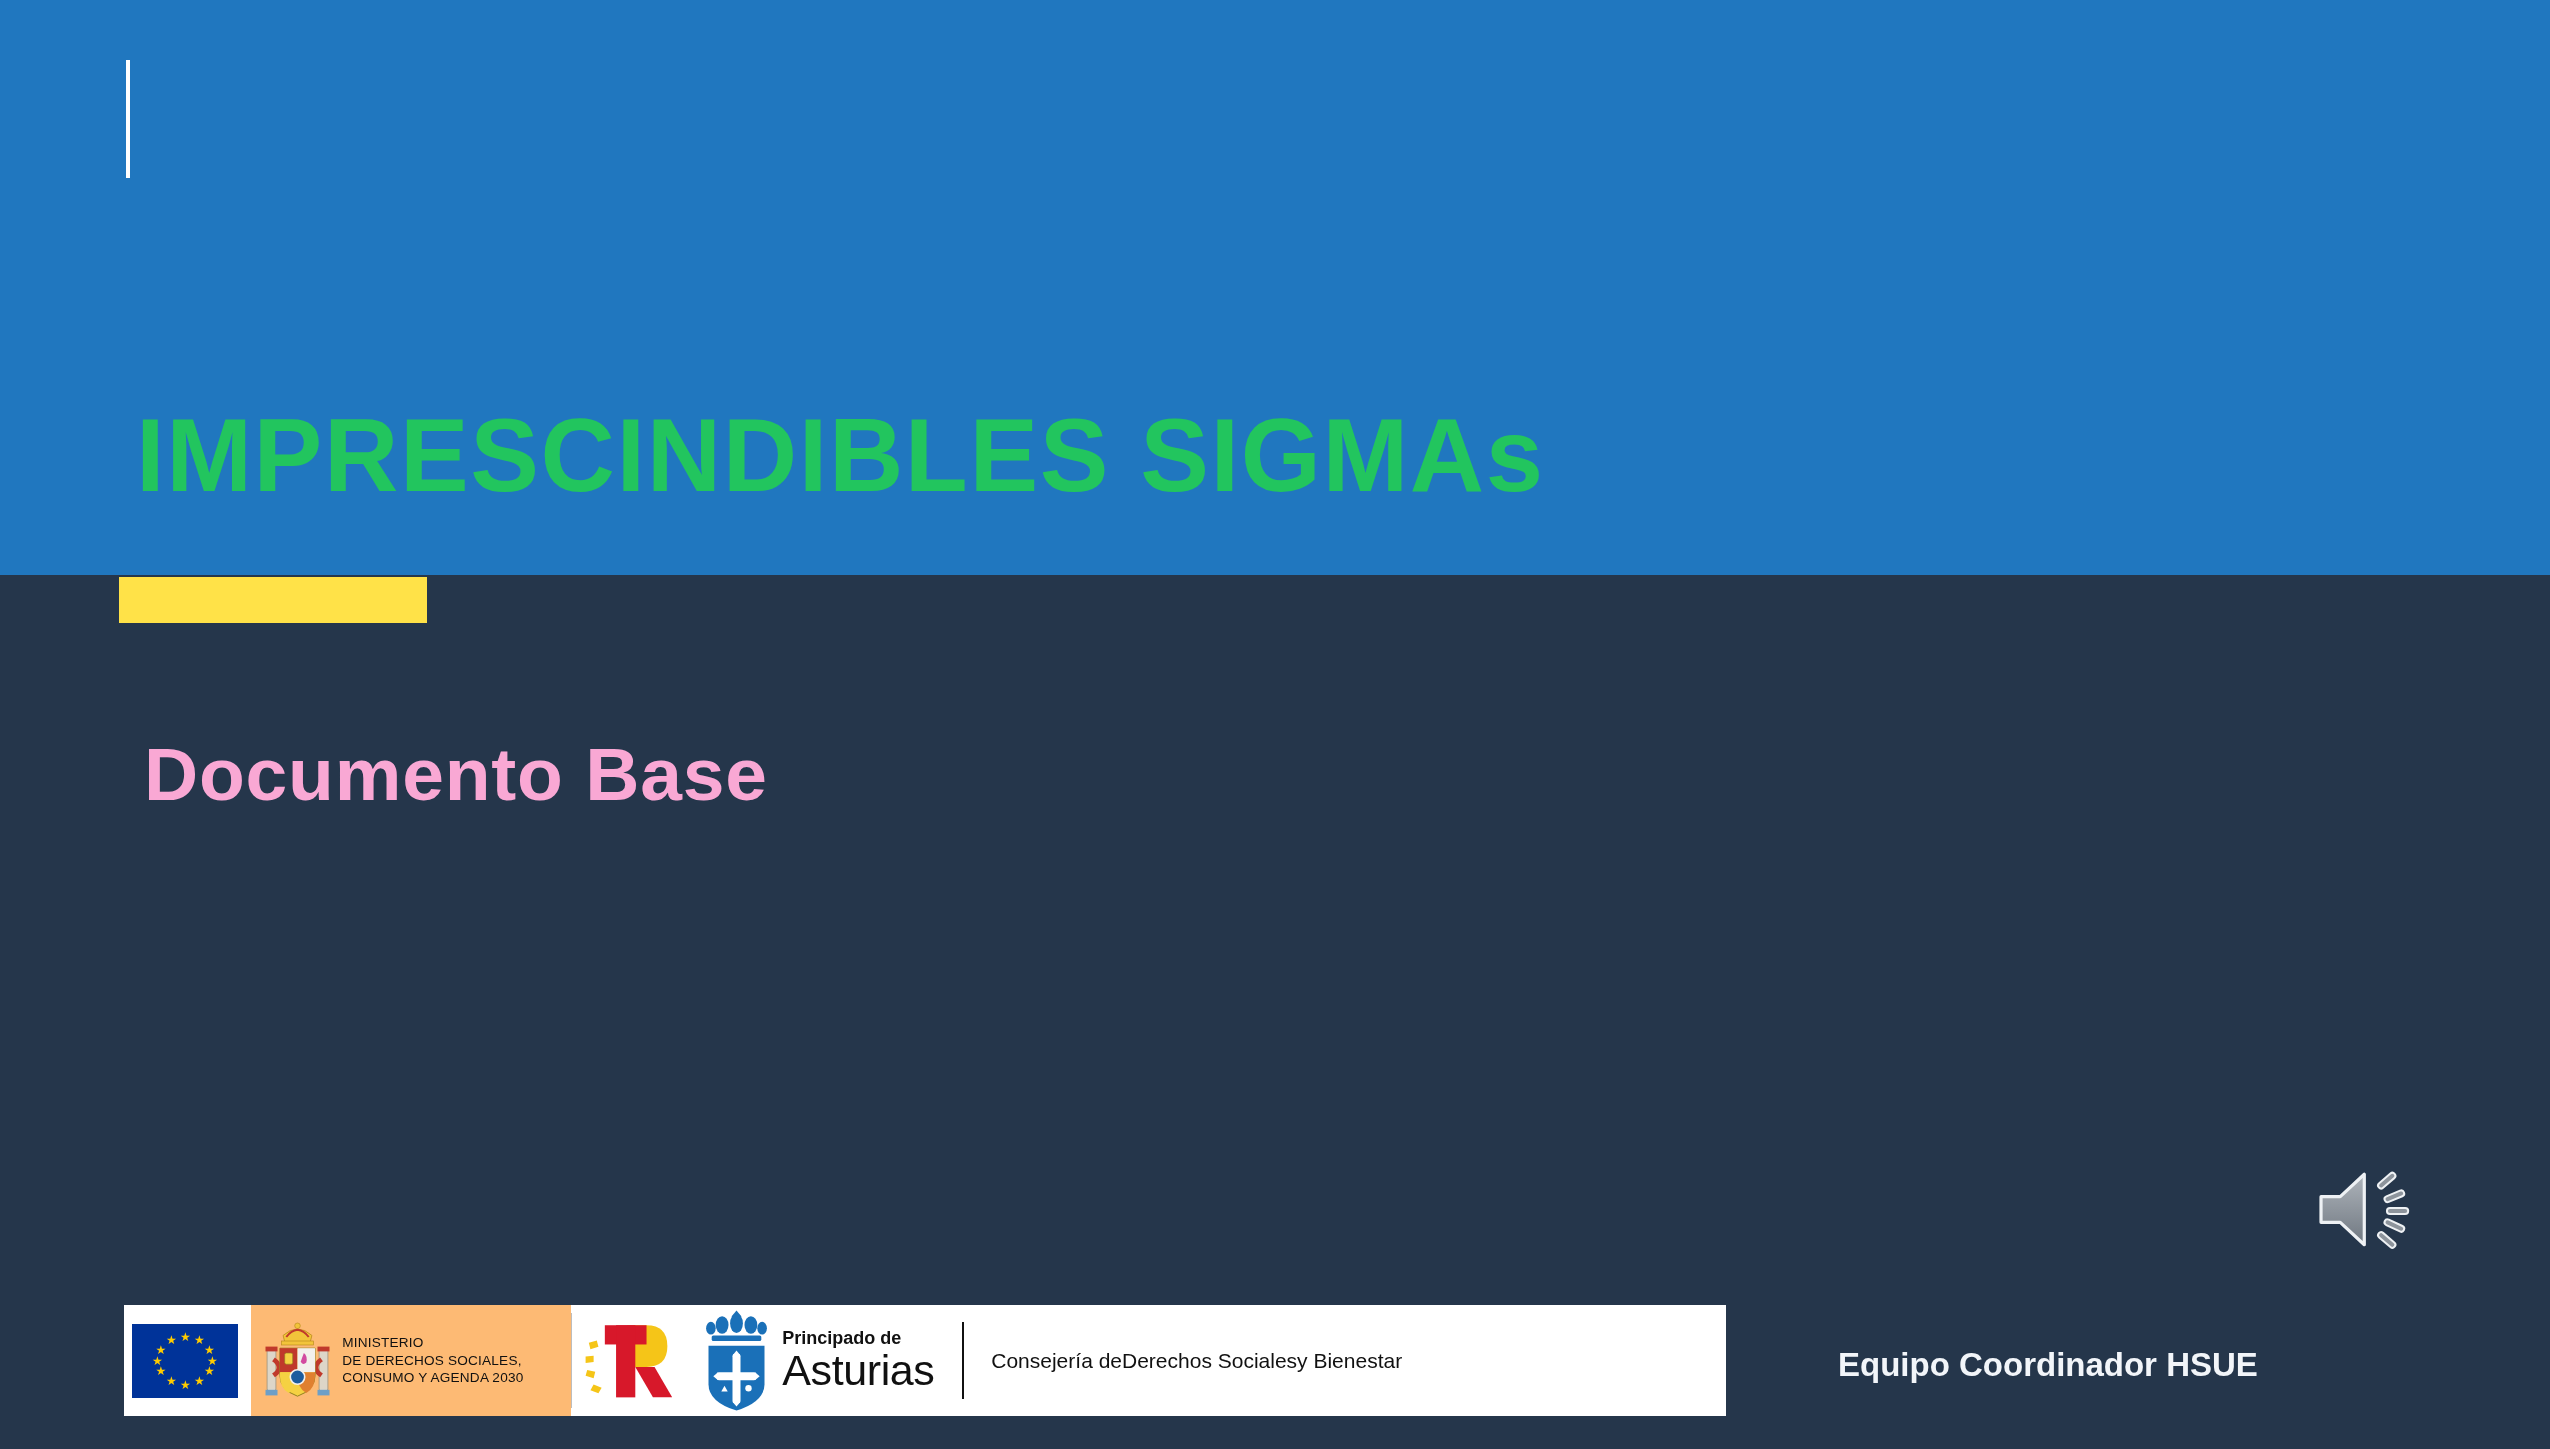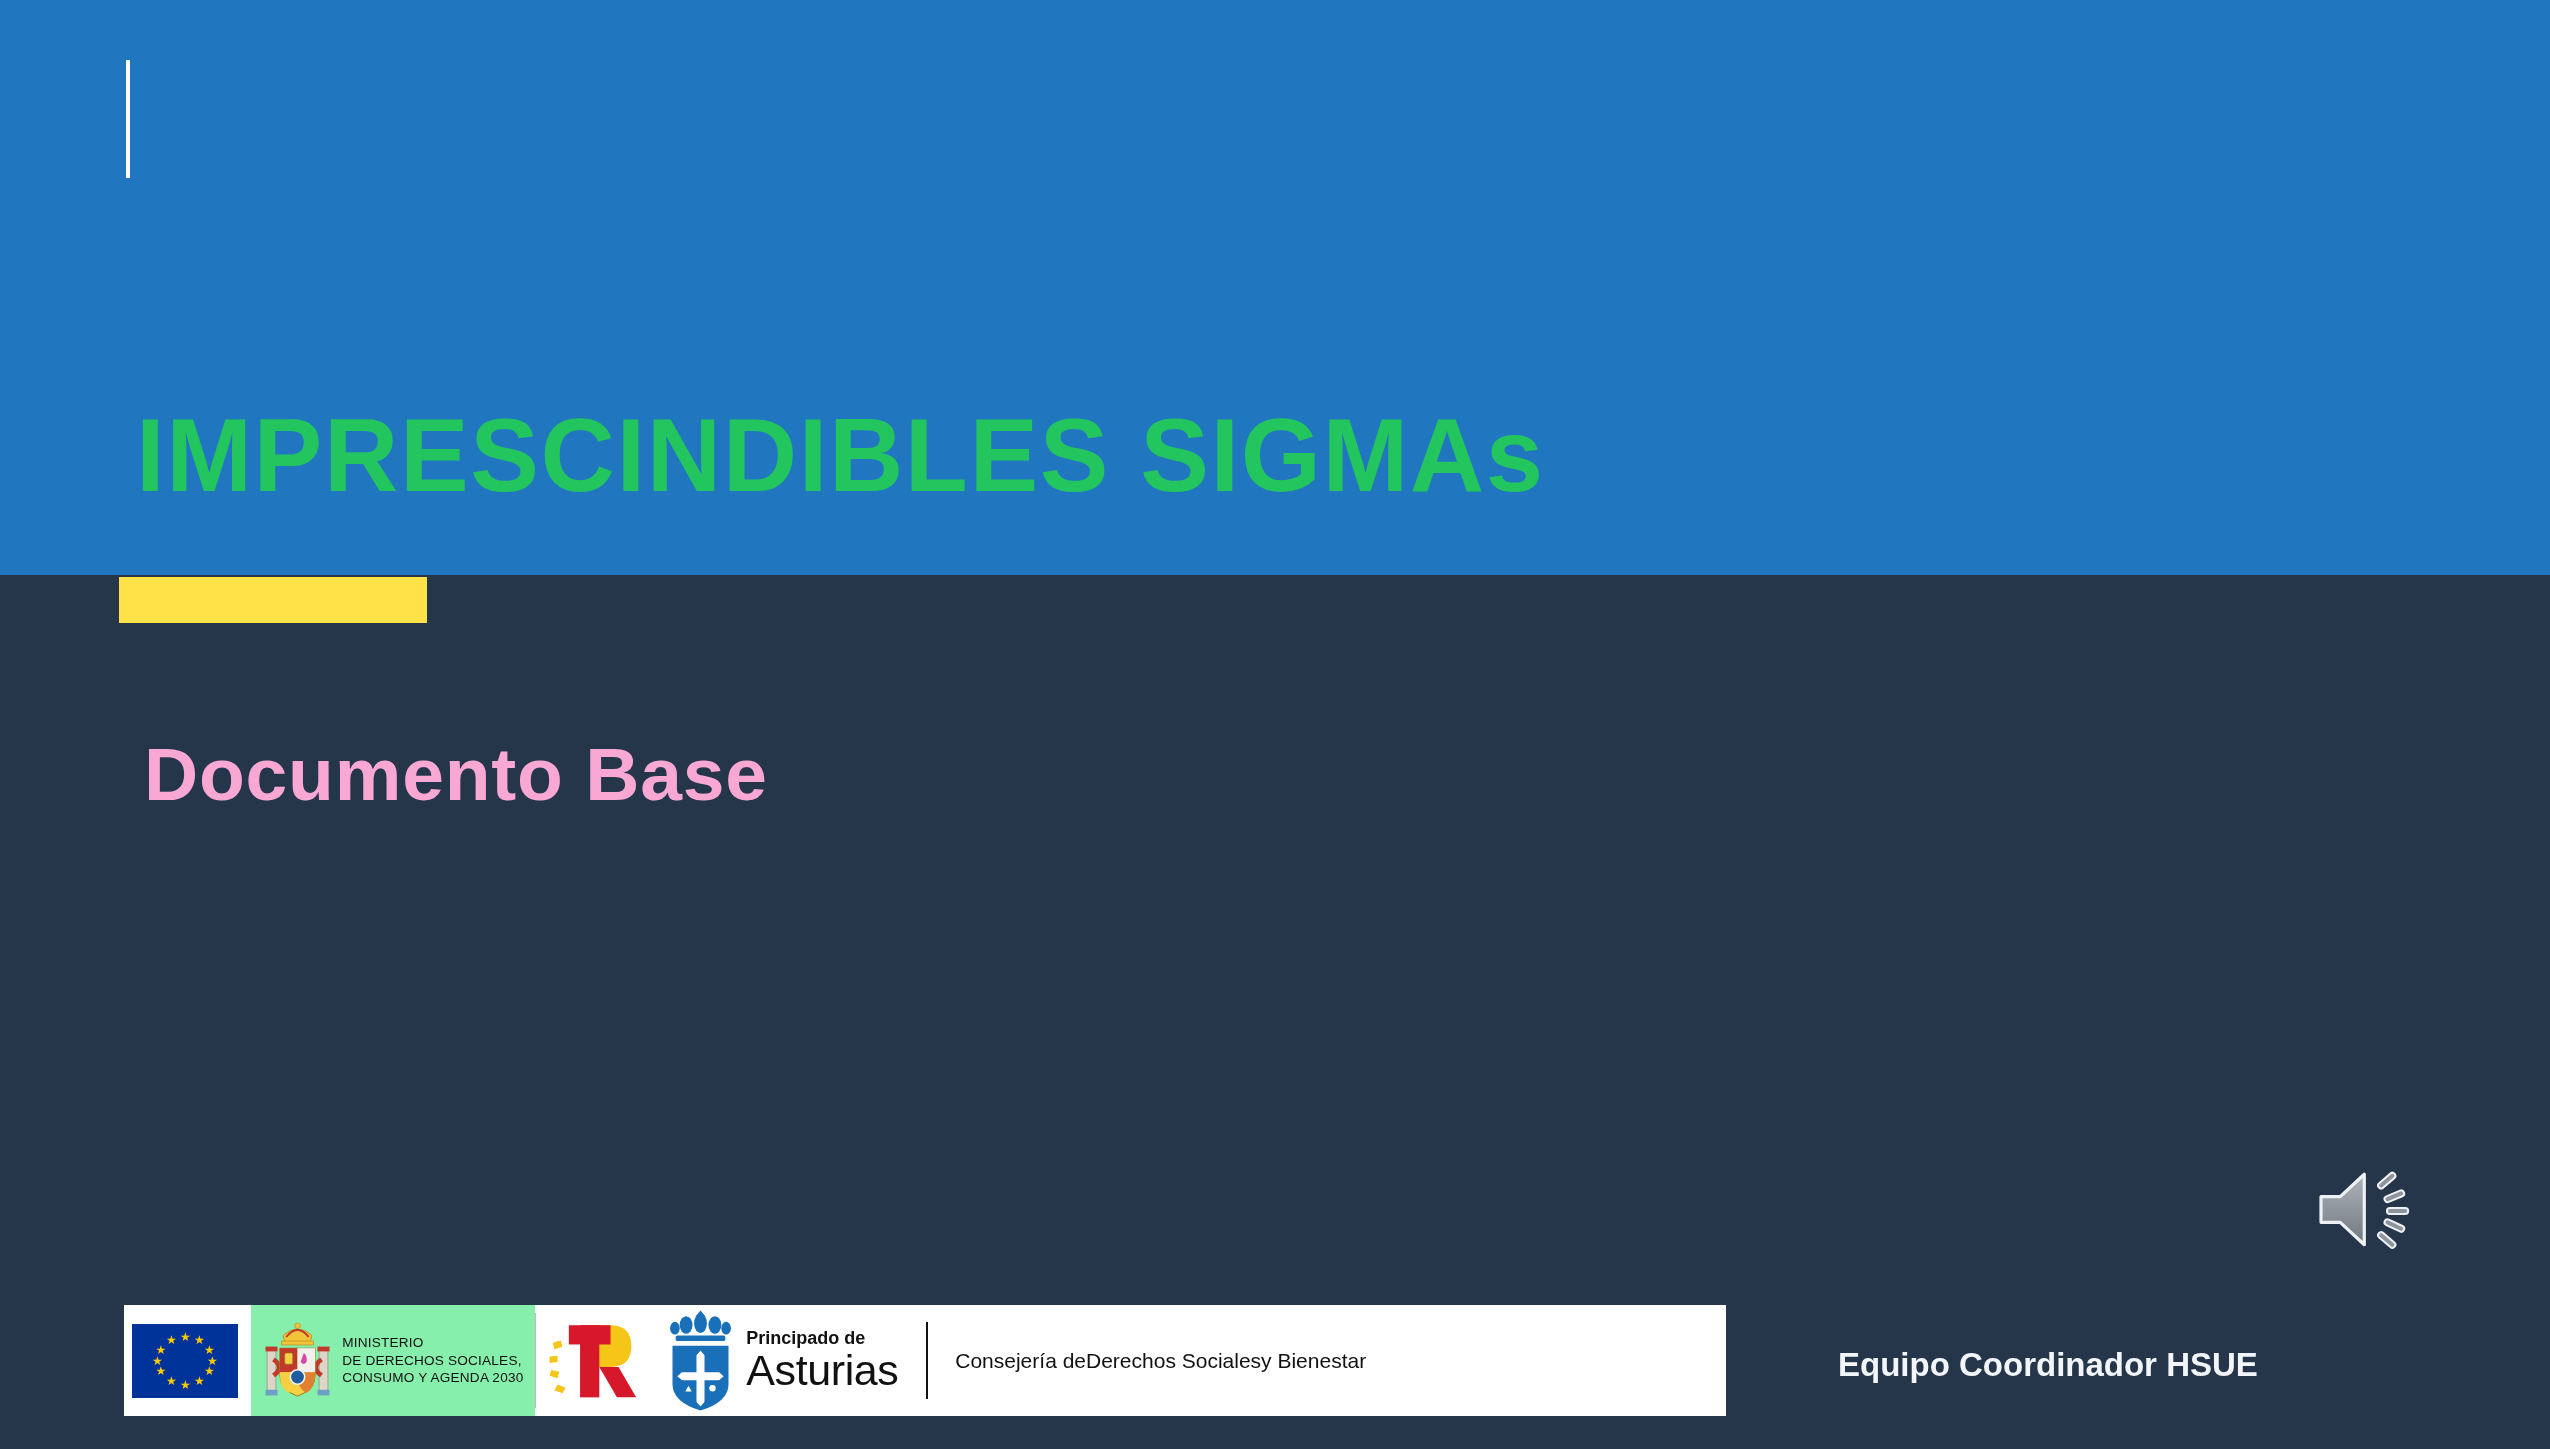--- a/index.html
+++ b/index.html
@@ -154,22 +154,22 @@
   }
   .eu-text .l3 {
     color: #6b6b6b;
     font-size: 21.6px;
     white-space: nowrap;
     margin-top: 2.4px;
   }
 
   
   #logo-ministry {
-    background: #86efac;
-    width: 284px;
+    background: #fdba74;
+    width: 320px;
     flex: 0 0 auto;
     margin-left: 6.4px;
     gap: 6.4px;
     padding-left: 8px;
   }
   .coat-arms {
     width: 77px;
     height: 96px;
     flex: 0 0 auto;
     position: relative;

